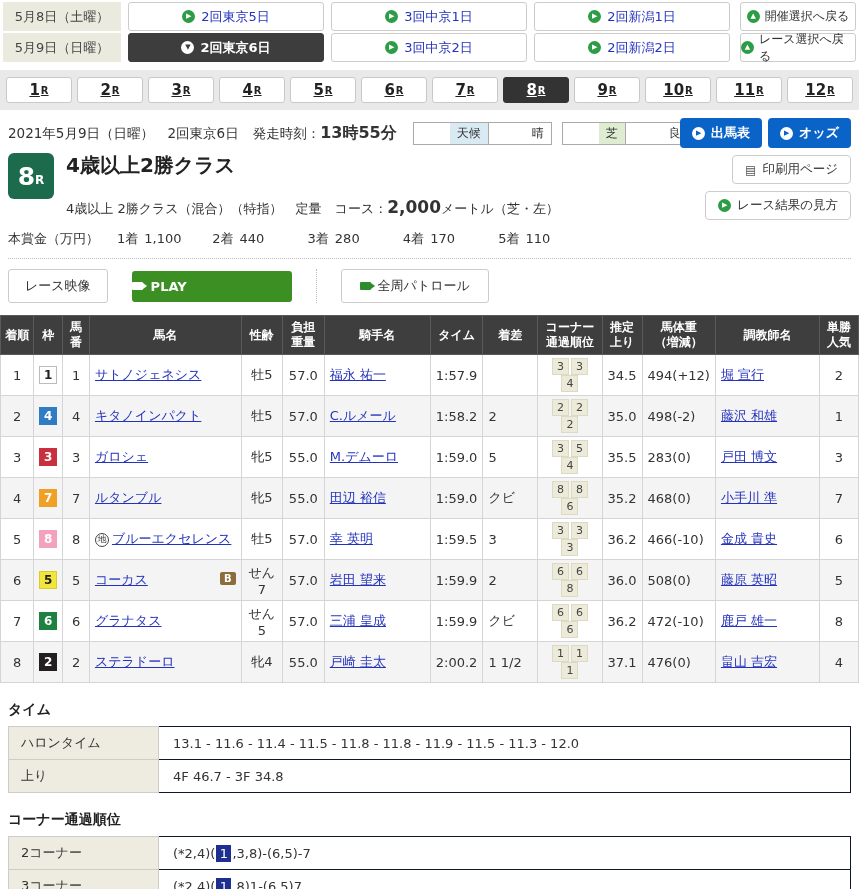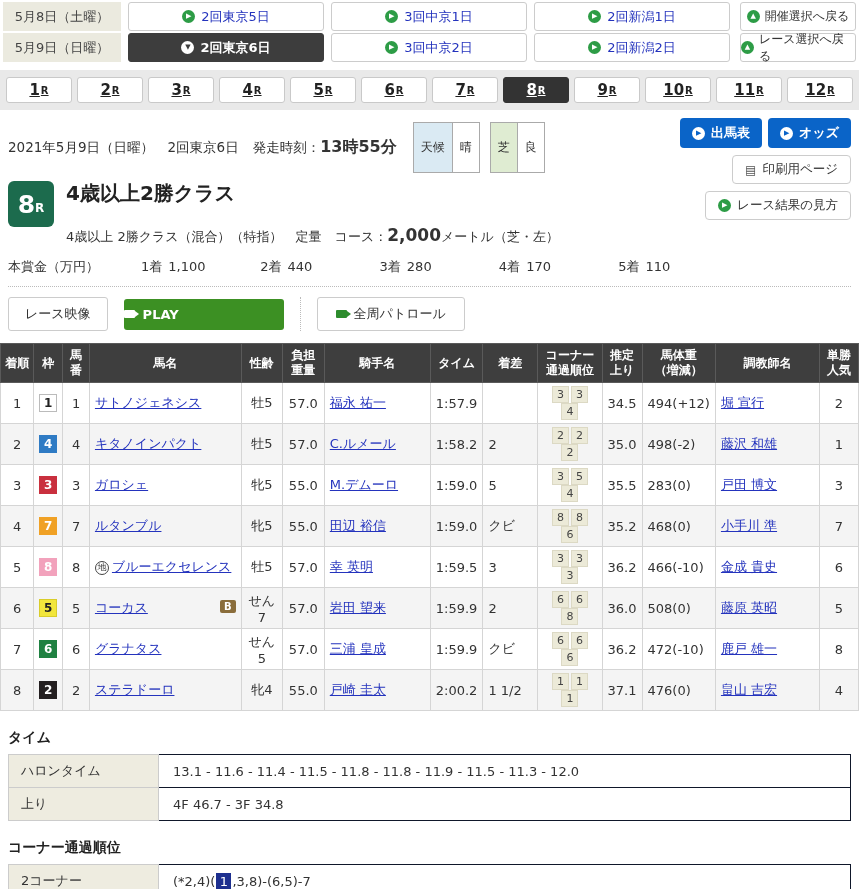--- a/index.html
+++ b/index.html
@@ -25,47 +25,47 @@
   .rtab { flex:1; height:26px; background:#fff; border:1px solid #c9c9c9; border-radius:3px; display:flex; align-items:center; justify-content:center; font-weight:bold; font-size:15px; color:#222; cursor:pointer; }
   .rtab small { font-size:10px; margin-left:1px; font-weight:bold; }
   .rtab.active { background:#333; border-color:#333; color:#fff; }
 
   
   .race-header { position:relative; padding:12px 8px 0 8px; }
   .info-line { display:flex; align-items:center; font-size:13.5px; }
   .start-time { font-weight:bold; font-size:16px; }
   .wbadges { display:flex; gap:10px; margin-left:16px; }
   .wbadge { display:flex; border:1px solid #aaa; font-size:12px; }
-  .wbadge span { padding:16px 7px; }
+  .wbadge span { padding:2px 7px;margin-left:36px; }
   .wl-blue { background:#daeaf3; border-right:1px solid #aaa; }
   .wl-green { background:#dfecd2; border-right:1px solid #aaa; }
   .wv { background:#fff; }
 
   .hdr-buttons { position:absolute; right:8px; top:8px; display:flex; flex-direction:column; align-items:flex-end; gap:7px; z-index:2; }
   .hdr-btn-row { display:flex; gap:6px; }
   .btn-blue { background:#0a64c8; color:#fff; border-radius:4px; padding:6px 12px; font-size:13px; font-weight:bold; display:inline-flex; align-items:center; gap:6px; cursor:pointer; }
   .btn-white { background:#fff; border:1px solid #ccc; border-radius:4px; padding:5px 12px; font-size:12.5px; color:#333; display:inline-flex; align-items:center; gap:6px; cursor:pointer; }
   .print-glyph { color:#555; font-size:12px; }
 
   .title-row { display:flex; align-items:flex-start; gap:12px; margin-top:8px; }
   .race-no-box { flex:none; width:46px; height:46px; background:#1c6b4d; border-radius:6px; color:#fff; display:flex; align-items:center; justify-content:center; font-weight:bold; font-size:25px; }
   .race-no-box small { font-size:12px; margin-top:8px; }
   .race-title { font-size:20px; font-weight:bold; color:#222; line-height:1.2; }
   .cond-line { margin-top:20px; font-size:13px; color:#333; }
   .dist { font-weight:bold; font-size:17px; }
 
-  .prize-line { margin-top:12px; font-size:13px; display:flex; align-items:baseline;gap:24px; }
+  .prize-line { margin-top:12px; font-size:13px; display:flex; align-items:baseline; }
   .prize-label { margin-right:18px; }
   .prize-pair { margin-right:6px; }
   .prize-pair .amt { display:inline-block; min-width:62px; text-align:left; margin-left:6px; }
 
   .dotted-sep { border-bottom:1px dotted #bbb; margin:10px 8px 0 8px; }
 
   
-  .video-row { display:flex; align-items:center; gap:16px; padding:10px 8px 12px 8px; }
+  .video-row { display:flex; align-items:center; gap:24px; padding:10px 8px 12px 8px; }
   .btn-plain { background:#fff; border:1px solid #ccc; border-radius:3px; padding:7px 16px; font-size:13px; cursor:pointer; }
   .btn-play { background:#3c9023; color:#fff; border-radius:3px; width:160px; padding:8px 0; display:flex; align-items:center; justify-content:flex-start; gap:8px; font-weight:bold; font-size:13px; cursor:pointer; }
   .vsep { border-left:1px dotted #bbb; height:34px; }
   .btn-patrol { background:#fff; border:1px solid #ccc; border-radius:3px; padding:7px 18px; display:flex; align-items:center; gap:7px; font-size:13px; cursor:pointer; }
   .cam { position:relative; width:11px; height:8px; background:currentColor; border-radius:1px; display:inline-block; flex:none; }
   .cam::after { content:""; position:absolute; left:11px; top:1px; border-top:3px solid transparent; border-bottom:3px solid transparent; border-left:4px solid currentColor; }
   .cam-green { color:#2d8c2d; display:inline-flex; }
 
   
   table.results { width:100%; border-collapse:collapse; font-size:13px; }

